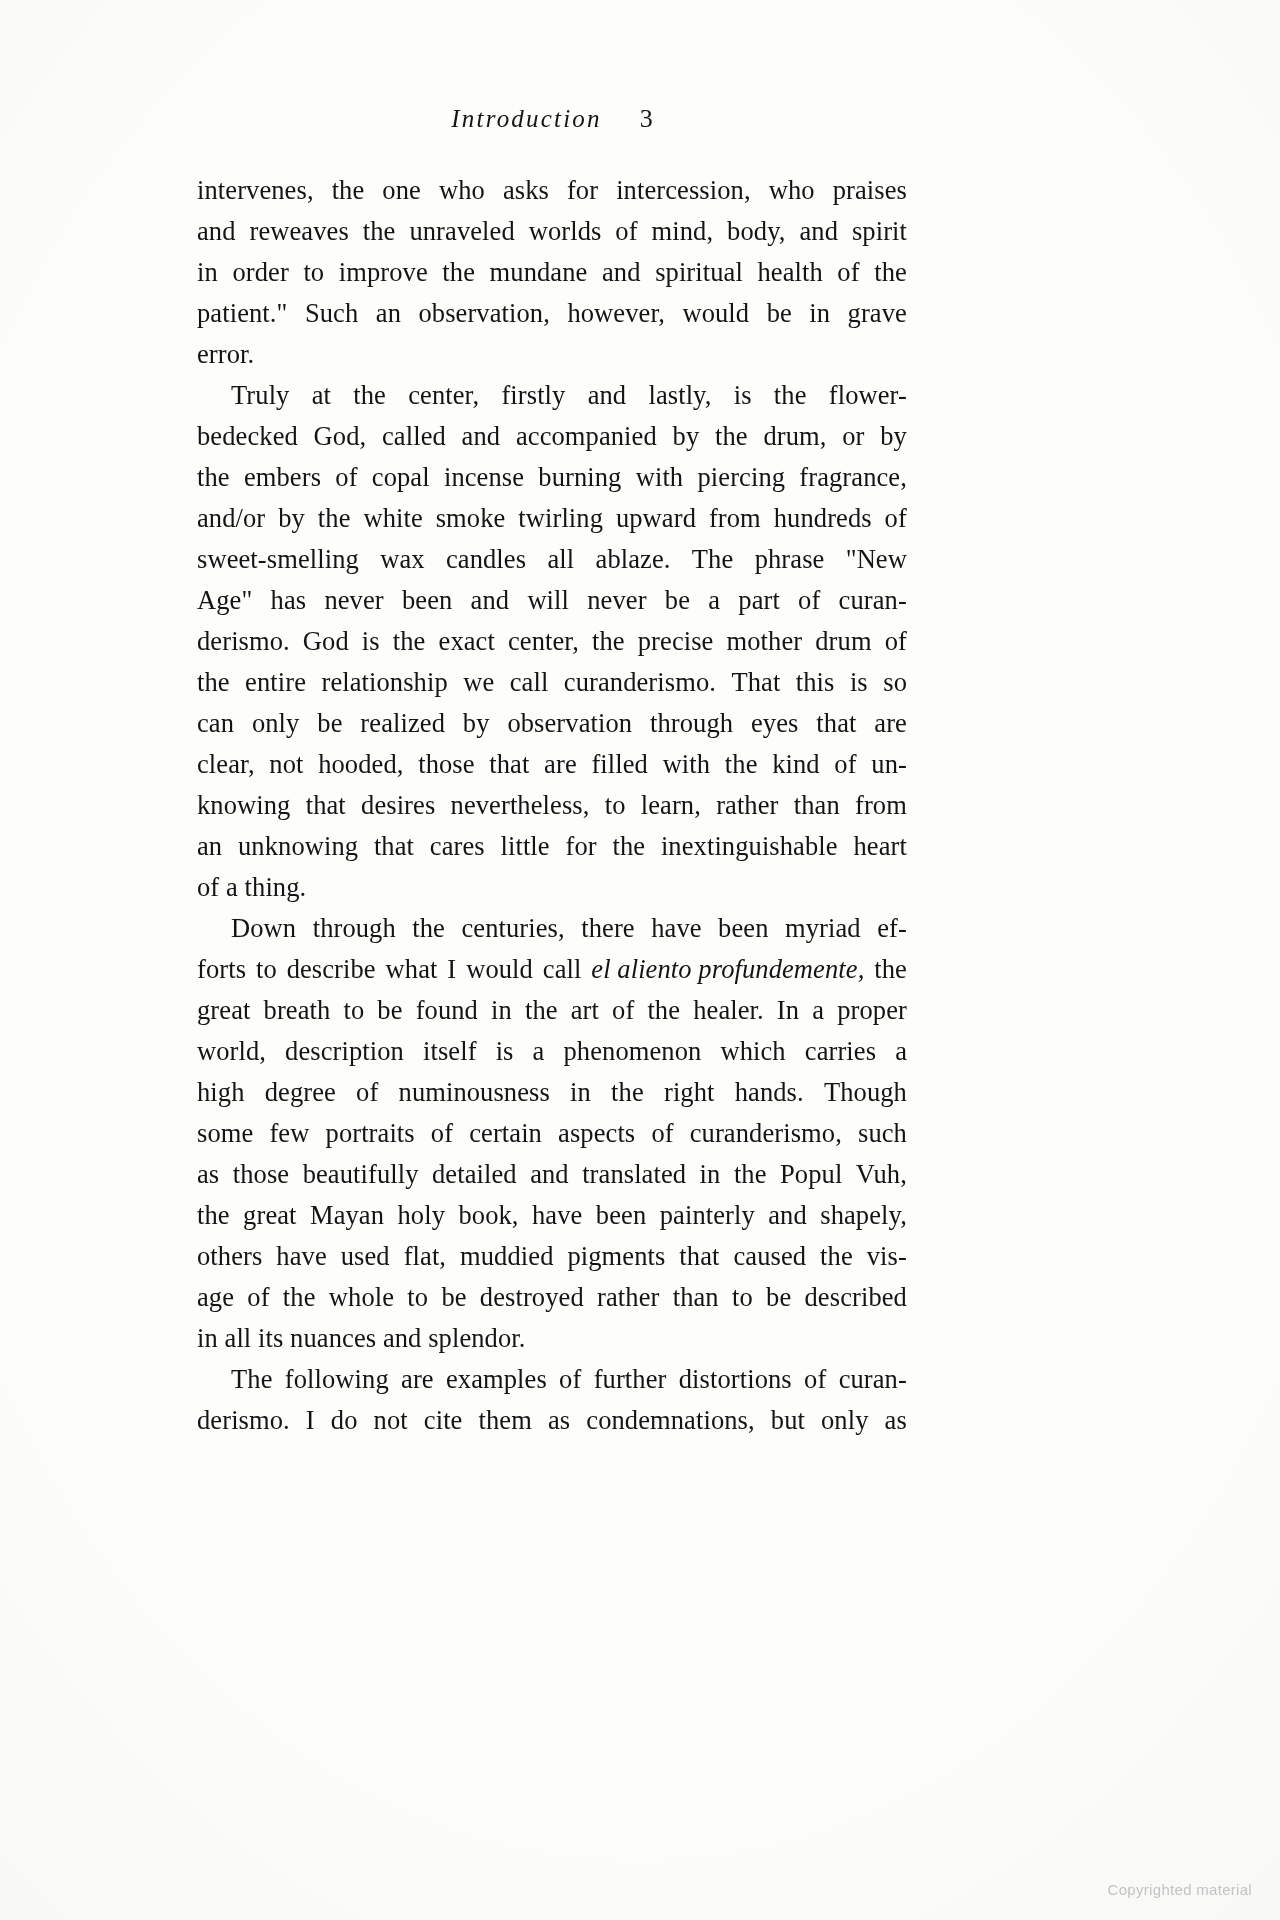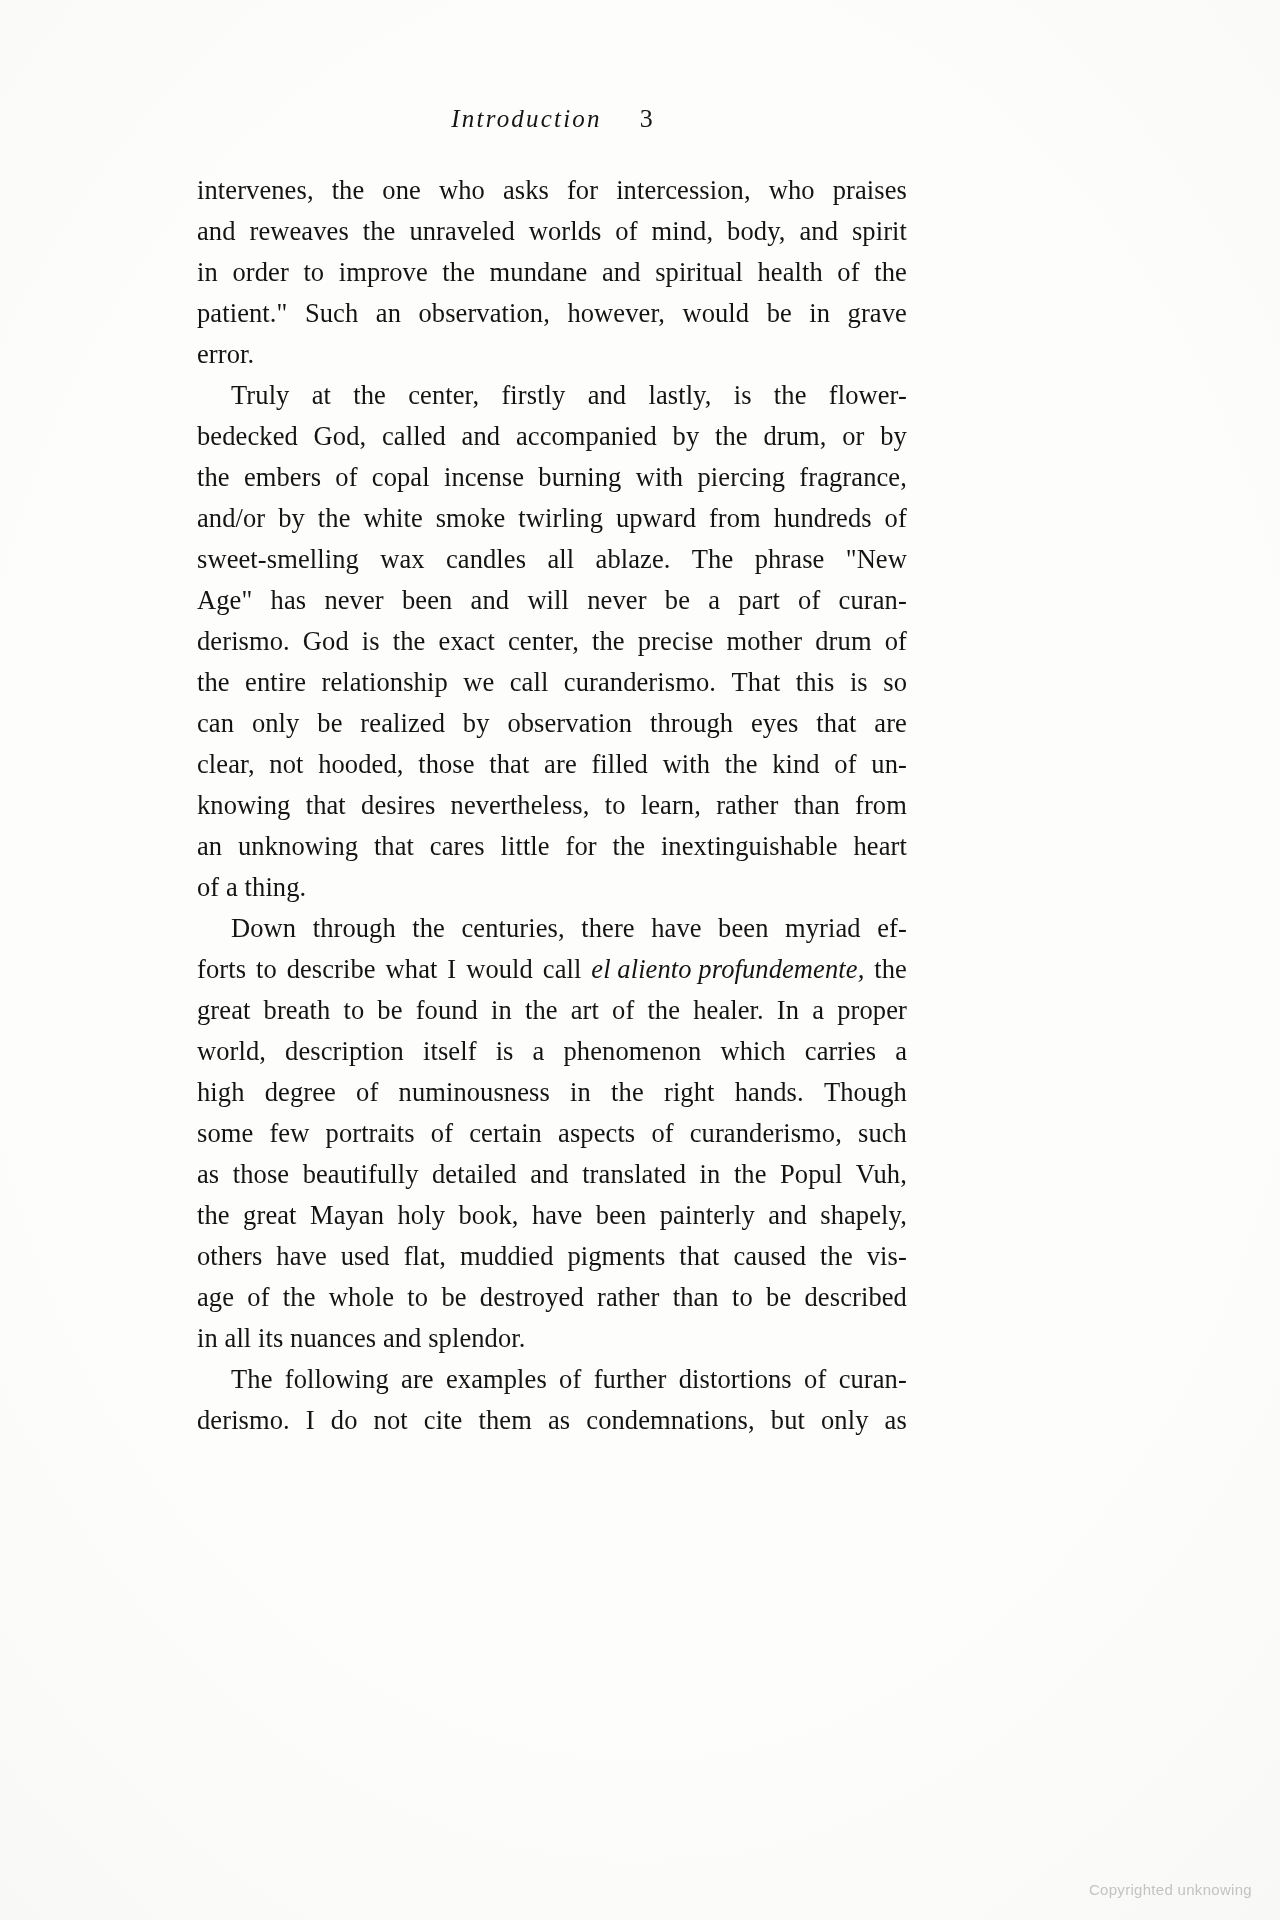--- a/index.html
+++ b/index.html
@@ -474,14 +474,14 @@
           <span class="w">them</span>
           <span class="w">as</span>
           <span class="w">condemnations,</span>
           <span class="w">but</span>
           <span class="w">only</span>
           <span class="w">as</span>
         </span>
       </p>
     </div>
 
-  <div class="copyright-note">Copyrighted unknowing</div>
+  <div class="copyright-note">Copyrighted material</div>
 </div>
 
 </body></html>

